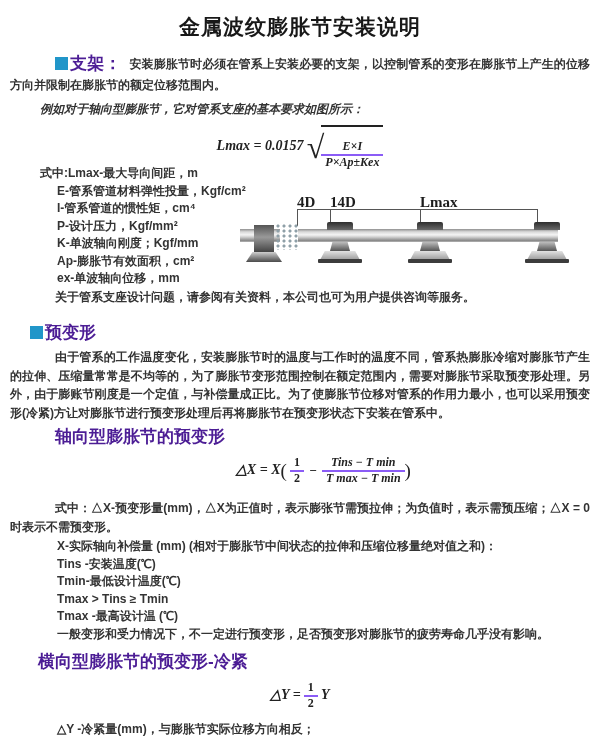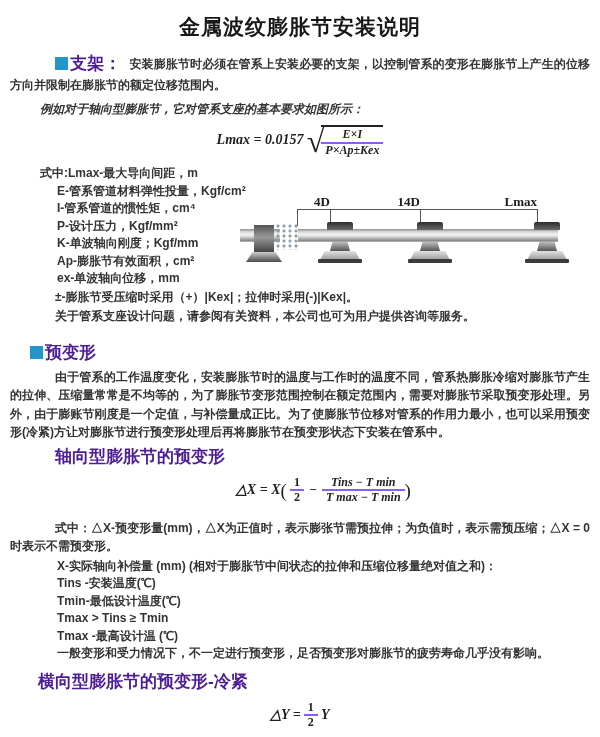--- a/index.html
+++ b/index.html
@@ -32,43 +32,43 @@
   .f-lhs{font-weight:bold; font-size:14px;font-style:italic;}
   .frac{display:inline-flex; flex-direction:column; align-items:center;
         vertical-align:middle; line-height:1.15; font-size:12px;}
   .frac .den{border-top:2px solid #8b5cf6;}
   .frac .num,.frac .den{padding:0 4px; white-space:nowrap;}
   .ital{font-style:italic;}
   .radical{
     display:inline-block; font-size:32px; font-weight:normal; line-height:26px;
     vertical-align:middle; margin-right:-3px; color:#222;
   }
-  .vinculum{display:inline-flex; border-top:2px solid #222; padding-top:1px;
+  .vinculum{display:inline-flex; border-top:2px solid #222; padding-top:13px;
         vertical-align:middle;}
   .formula1{margin:6px 0 2px; height:36px;}
   .formula2{margin:8px 0 0; height:38px;padding-left:47px;}
   .formula3{margin:8px 0 0; height:32px;}
   .big-paren{font-size:19px; vertical-align:middle; font-weight:normal;}
   .f2op{vertical-align:middle; padding:0 2px;}
   
   .defs{list-style:none; margin:4px 0 0 40px; padding:0; line-height:17.5px;}
   .defs li{white-space:nowrap;}
   .defs li + li{margin-left:17px;}
   .note-line{margin:0 10px 0 55px; line-height:19.5px;}
   .diagram{position:absolute; left:240px; top:197px; width:332px; height:85px;}
   .dim-line{position:absolute; left:57px; top:12px; width:240px; height:0;
             border-top:1px solid #555;}
   .tick{position:absolute; top:12px; width:0; border-left:1px solid #555;}
   .t1{left:57px; height:17px;}
   .t2{left:90px; height:13px;}
   .t3{left:180px; height:13px;}
   .t4{left:297px; height:13px;}
-  .dim-label{position:absolute; top:-3px; text-align:right;
+  .dim-label{position:absolute; top:-3px; text-align:left;
              font-family:"Liberation Serif",serif; font-weight:bold;
-             font-size:13px; color:#1c1c1c;}
+             font-size:15px; color:#1c1c1c;}
   .dl1{left:57px; width:33px;}
   .dl2{left:90px; width:90px;}
   .dl3{left:180px; width:117px;}
   .pipe{position:absolute; top:32px; height:13px;
         background:linear-gradient(to bottom,#8f8f8f 0%,#d9d9d9 22%,#f4f4f4 45%,#cfcfcf 62%,#8a8a8a 88%,#b5b5b5 100%);}
   .pipe-main{left:58px; width:260px;}
   .pipe-stub{left:0; width:40px;}
   .bellows{
     position:absolute; left:36px; top:27px; width:24px; height:26px;
     background-image:radial-gradient(circle at 2px 2px,#8fa0a8 1.3px,transparent 1.8px);
@@ -125,21 +125,20 @@
   <ul class="defs">
     <li>式中:Lmax-最大导向间距，m</li>
     <li>E-管系管道材料弹性投量，Kgf/cm²</li>
     <li>I-管系管道的惯性矩，cm⁴</li>
     <li>P-设计压力，Kgf/mm²</li>
     <li>K-单波轴向刚度；Kgf/mm</li>
     <li>Ap-膨胀节有效面积，cm²</li>
     <li>ex-单波轴向位移，mm</li>
   </ul>
 
-  <p class="note-line">±-膨胀节受压缩时采用（+）|Kex|；拉伸时采用(-)|Kex|。</p>
   <p class="note-line">关于管系支座设计问题，请参阅有关资料，本公司也可为用户提供咨询等服务。</p>
 
   <div class="diagram">
     <div class="dim-line"></div>
     <div class="tick t1"></div>
     <div class="tick t2"></div>
     <div class="tick t3"></div>
     <div class="tick t4"></div>
     <div class="dim-label dl1">4D</div>
     <div class="dim-label dl2">14D</div>

